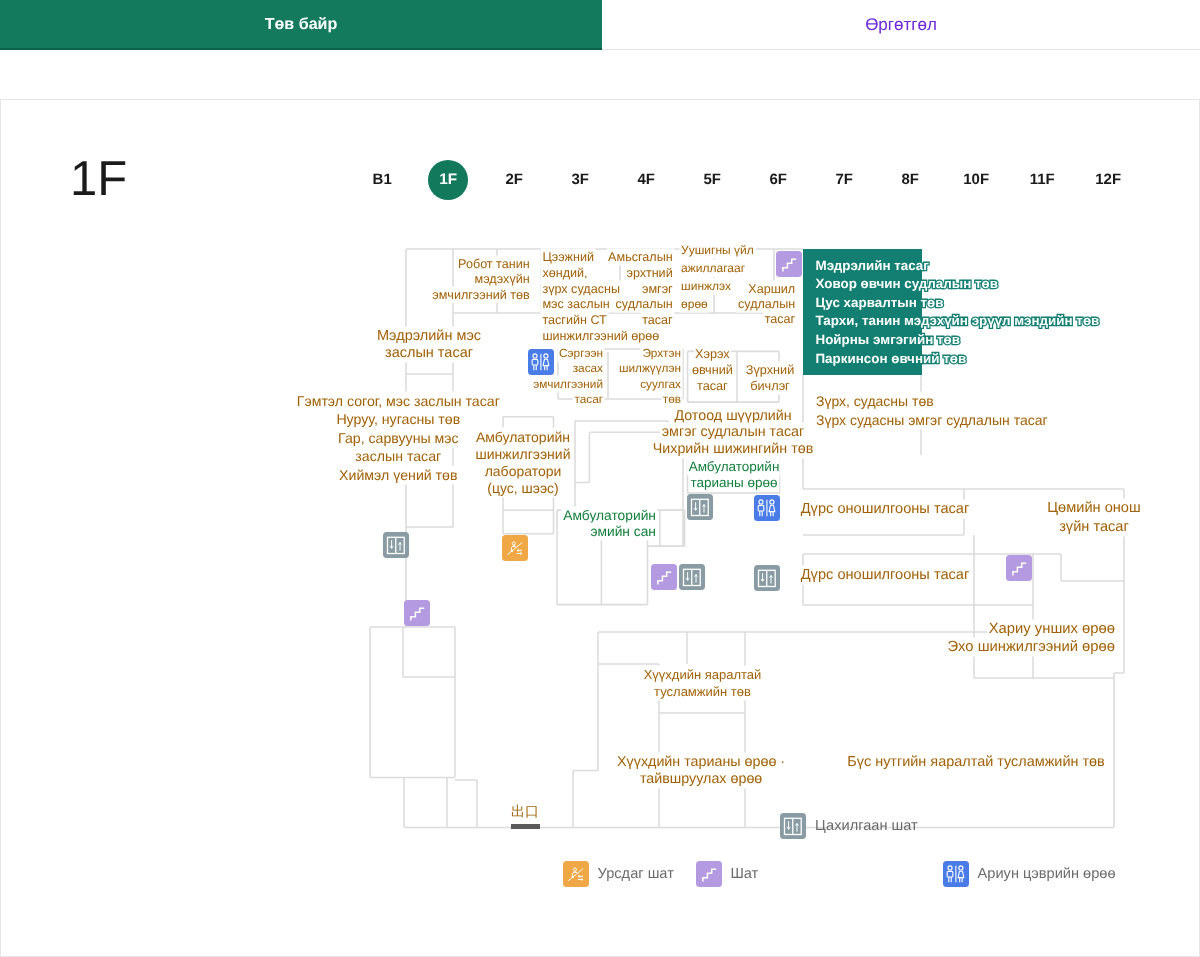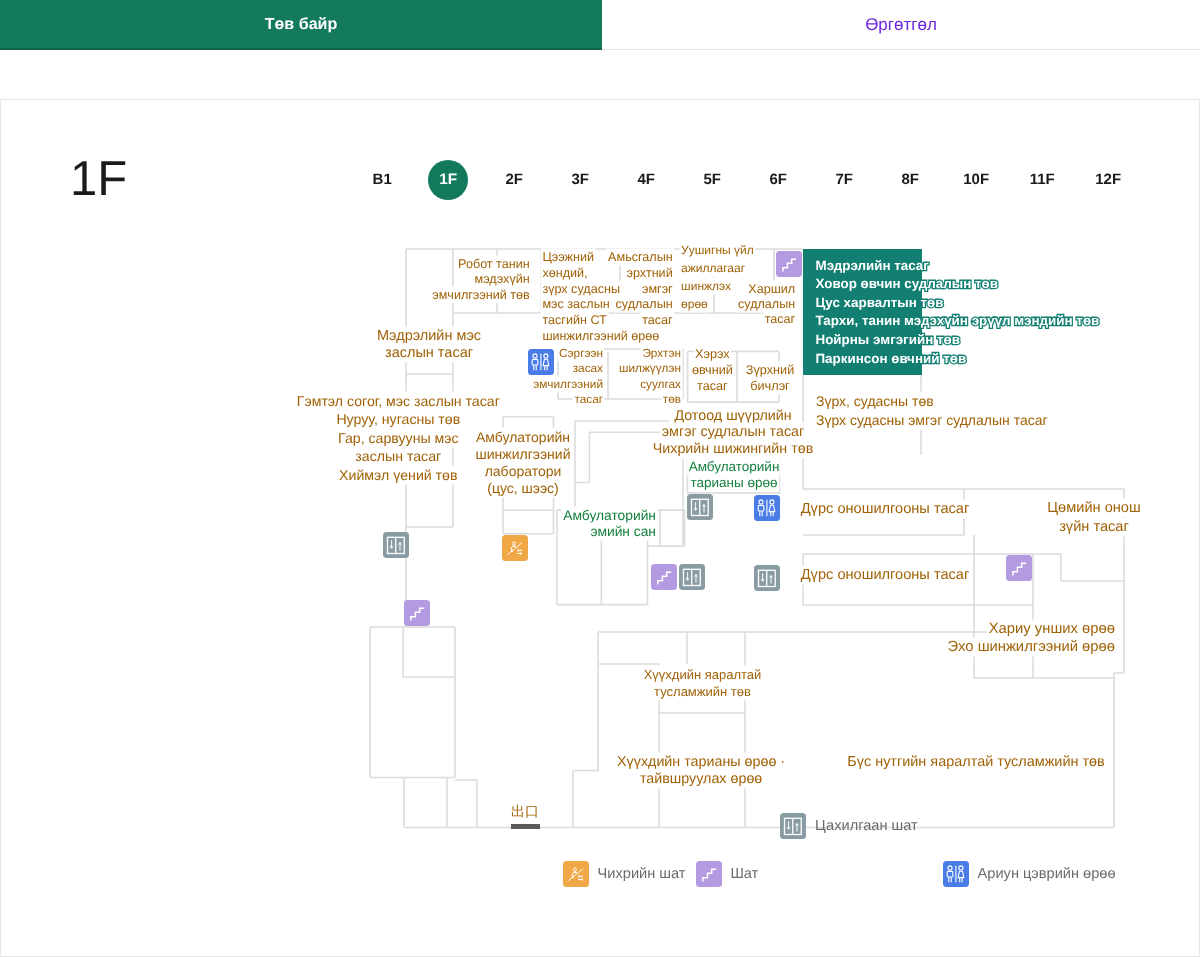--- a/index.html
+++ b/index.html
@@ -273,21 +273,21 @@
             <circle cx="11.9" cy="8.5" r="1.55" fill="none" stroke="#fff" stroke-width="0.95"></circle>
             <path d="M9.9 11.9 10.7 10.5h2.5l0.8 1.4z" fill="#fff"></path>
             <path d="M9.4 12.1v4.4h1.5" fill="none" stroke="#fff" stroke-width="0.95"></path>
             <path d="M5.6 19.5 19.8 7.9" stroke="#fff" stroke-width="0.95" stroke-linecap="round"></path>
             <path d="M15.1 15.3h4.9" stroke="#fff" stroke-width="1.0" stroke-linecap="butt"></path>
             <path d="M16.5 14.0 15.1 15.3 16.5 16.6" fill="none" stroke="#fff" stroke-width="1.0" stroke-linejoin="miter"></path>
             <path d="M15.0 18.5h4.9" stroke="#fff" stroke-width="1.0" stroke-linecap="butt"></path>
             <path d="M18.5 17.2 19.9 18.5 18.5 19.8" fill="none" stroke="#fff" stroke-width="1.0" stroke-linejoin="miter"></path>
           </svg>
         </div>
-        <div class="lglabel">Чихрийн шат</div>
+        <div class="lglabel">Урсдаг шат</div>
       </div>
     <div class="lgrow" style="left:695.8px;top:861px">
         <div class="ic" style="position:relative;left:0;top:0;background:#b49ae0">
           <svg width="26" height="26" viewBox="0 0 26 26">
             <path d="M6.9 20.6V16.7H11.4V12.3H15.7V8.2H20.2" fill="none" stroke="#fff" stroke-width="1.5" stroke-linecap="butt" stroke-linejoin="miter"></path>
           </svg>
         </div>
         <div class="lglabel">Шат</div>
       </div>
     <div class="lgrow" style="left:780.4px;top:813px">

